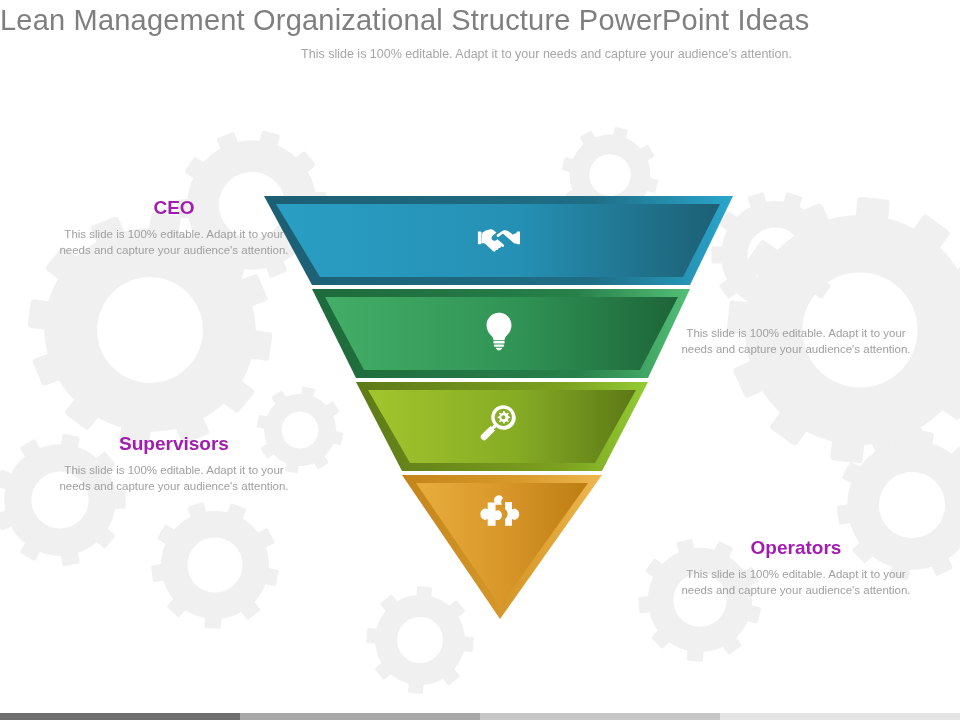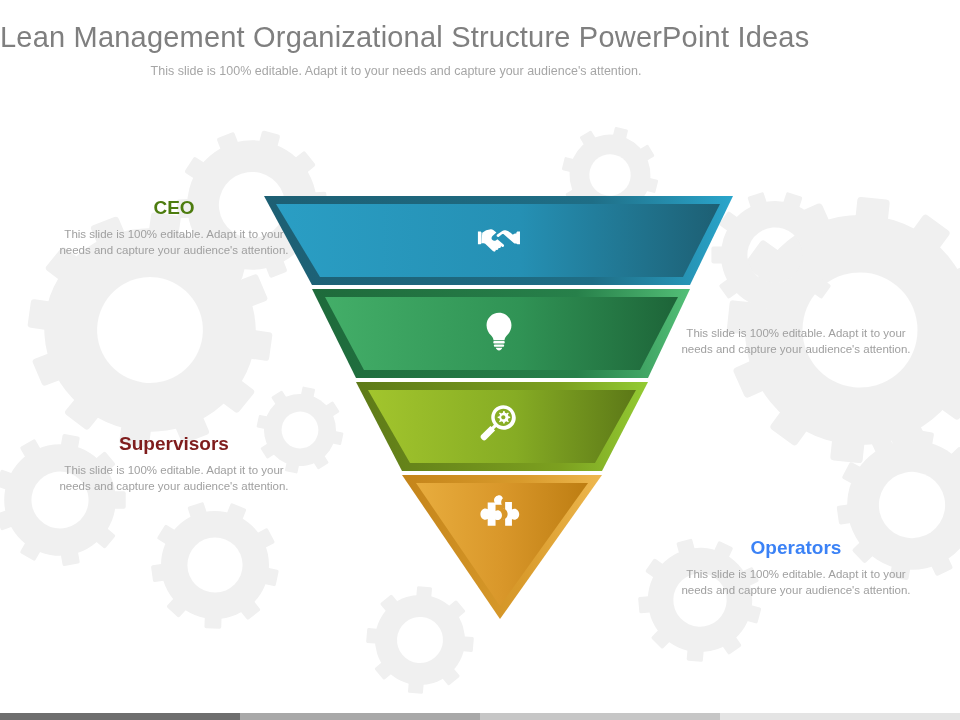--- a/index.html
+++ b/index.html
@@ -30,23 +30,23 @@
     left: 0; top: 0;
     width: 960px;
     height: 720px;
     pointer-events: none;
   }
 
   
   #header {
     position: absolute;
     left: 0;
-    top: 18px;
+    top: 1px;
     width: 792px;
-    text-align: center;
+    text-align: right;
   }
   #slide-title {
     font-size: 29px;
     font-weight: 400;
     color: #7f7f7f;
     letter-spacing: 0.2px;
     line-height: 38px;
     white-space: nowrap;
   }
   #slide-subtitle {
@@ -446,35 +446,35 @@
           <path d="M30.4,12.6 l0,7.4 c-0.7,-0.5 -1.6,-0.8 -2.5,-0.8 l0,0 l0,0 c0,0 0,0 0,0 l0,0
                    c2.8,0 5.1,2.6 5.1,5.8 c0,3.2 -2.3,5.8 -5.1,5.8 c0,0 0,0 0,0 l0,0 c0.9,0 1.8,-0.3 2.5,-0.8
                    l0,7.4 l7.1,0 l0,-7.1 c0.7,0.5 1.6,0.8 2.5,0.8 c2.8,0 5.1,-2.6 5.1,-5.8 c0,-3.2 -2.3,-5.8 -5.1,-5.8
                    c-0.9,0 -1.8,0.3 -2.5,0.8 l0,-7.7 Z"></path>
         </g>
       </svg>
     </div>
   </div>
 
   <div id="label-ceo" class="label-block">
-    <div class="label-title" style="color:#4d7c0f;">CEO</div>
+    <div class="label-title" style="color:#a21caf;">CEO</div>
     <div class="label-desc">This slide is 100% editable. Adapt it to your needs and capture your audience's attention.</div>
   </div>
 
   <div id="label-managers" class="label-block">
     <div class="label-desc">This slide is 100% editable. Adapt it to your needs and capture your audience's attention.</div>
   </div>
 
   <div id="label-supervisors" class="label-block">
-    <div class="label-title" style="color:#7f1d1d;">Supervisors</div>
+    <div class="label-title" style="color:#a21caf;">Supervisors</div>
     <div class="label-desc">This slide is 100% editable. Adapt it to your needs and capture your audience's attention.</div>
   </div>
 
   <div id="label-operators" class="label-block">
-    <div class="label-title" style="color:#3b82f6;">Operators</div>
+    <div class="label-title" style="color:#a21caf;">Operators</div>
     <div class="label-desc">This slide is 100% editable. Adapt it to your needs and capture your audience's attention.</div>
   </div>
 
   <div id="footer-bar">
     <div class="footer-seg s1" style="background:#6e6e6e;"></div>
     <div class="footer-seg s2" style="background:#a8a8a8;"></div>
     <div class="footer-seg s3" style="background:#c6c6c6;"></div>
     <div class="footer-seg s4" style="background:#e4e4e4;"></div>
   </div>
 

